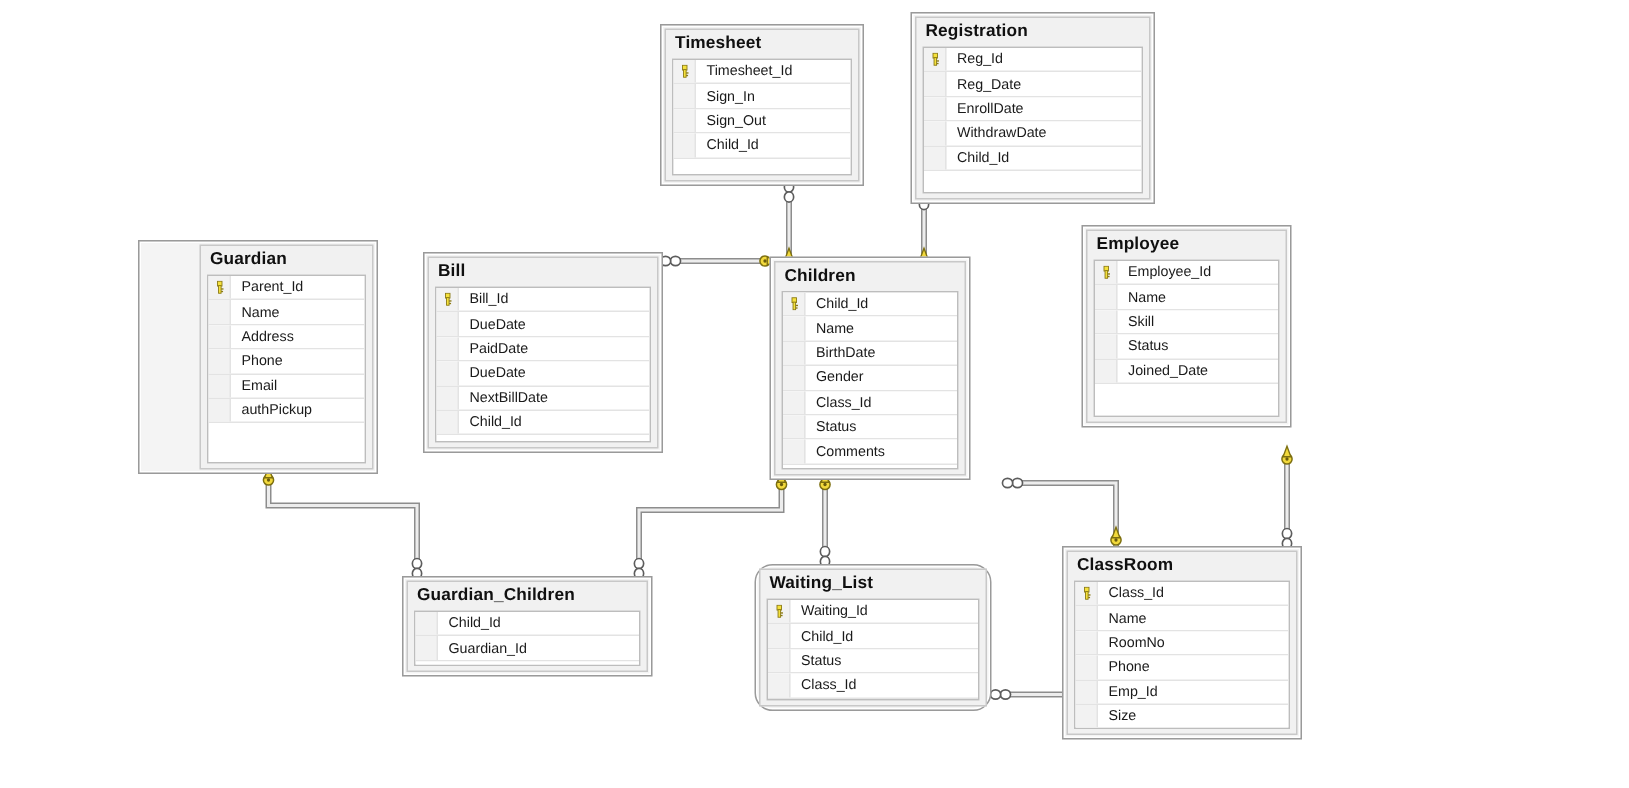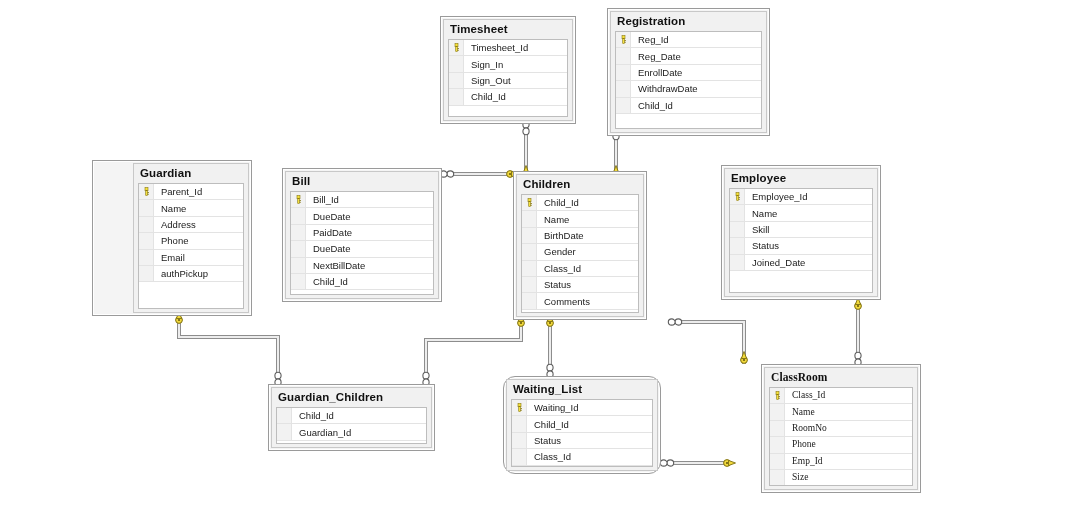--- a/index.html
+++ b/index.html
@@ -405,21 +405,21 @@
               <div class="field-name">Status</div>
             </div>
             <div class="field-row">
               <div class="field-gutter"></div>
               <div class="field-name">Comments</div>
             </div>
             <div class="filler"></div>
           </div>
         </div>
       </div>
-      <div class="table-box" style="left: 692px; top: 165px; width: 160px; height: 135px;">
+      <div class="table-box" style="left: 692px; top: 150px; width: 140px; height: 135px;">
         <div class="table-inner">
           <div class="table-title">Employee</div>
           <div class="table-grid">
             <div class="field-row">
               <div class="field-gutter">
                 <svg class="key-glyph" viewBox="0 0 9 9">
                   <rect x="3" y="0.5" width="3" height="3.2" fill="#f5e13c" stroke="#8a7a14" stroke-width="0.6"></rect>
                   <rect x="3.7" y="3.4" width="1.7" height="5.1" fill="#f5e13c" stroke="#8a7a14" stroke-width="0.6"></rect>
                   <rect x="5.4" y="5.2" width="1.6" height="0.9" fill="#8a7a14"></rect>
                   <rect x="5.4" y="6.9" width="1.3" height="0.9" fill="#8a7a14"></rect>
@@ -487,21 +487,21 @@
               <div class="field-name">Status</div>
             </div>
             <div class="field-row">
               <div class="field-gutter"></div>
               <div class="field-name">Class_Id</div>
             </div>
             <div class="filler"></div>
           </div>
         </div>
       </div>
-      <div class="table-box" style="left: 732px; top: 364px; width: 160px; height: 129px; font-family: Liberation Serif, serif;">
+      <div class="table-box" style="left: 679px; top: 364px; width: 160px; height: 129px;">
         <div class="table-inner">
           <div class="table-title">ClassRoom</div>
           <div class="table-grid">
             <div class="field-row">
               <div class="field-gutter">
                 <svg class="key-glyph" viewBox="0 0 9 9">
                   <rect x="3" y="0.5" width="3" height="3.2" fill="#f5e13c" stroke="#8a7a14" stroke-width="0.6"></rect>
                   <rect x="3.7" y="3.4" width="1.7" height="5.1" fill="#f5e13c" stroke="#8a7a14" stroke-width="0.6"></rect>
                   <rect x="5.4" y="5.2" width="1.6" height="0.9" fill="#8a7a14"></rect>
                   <rect x="5.4" y="6.9" width="1.3" height="0.9" fill="#8a7a14"></rect>

